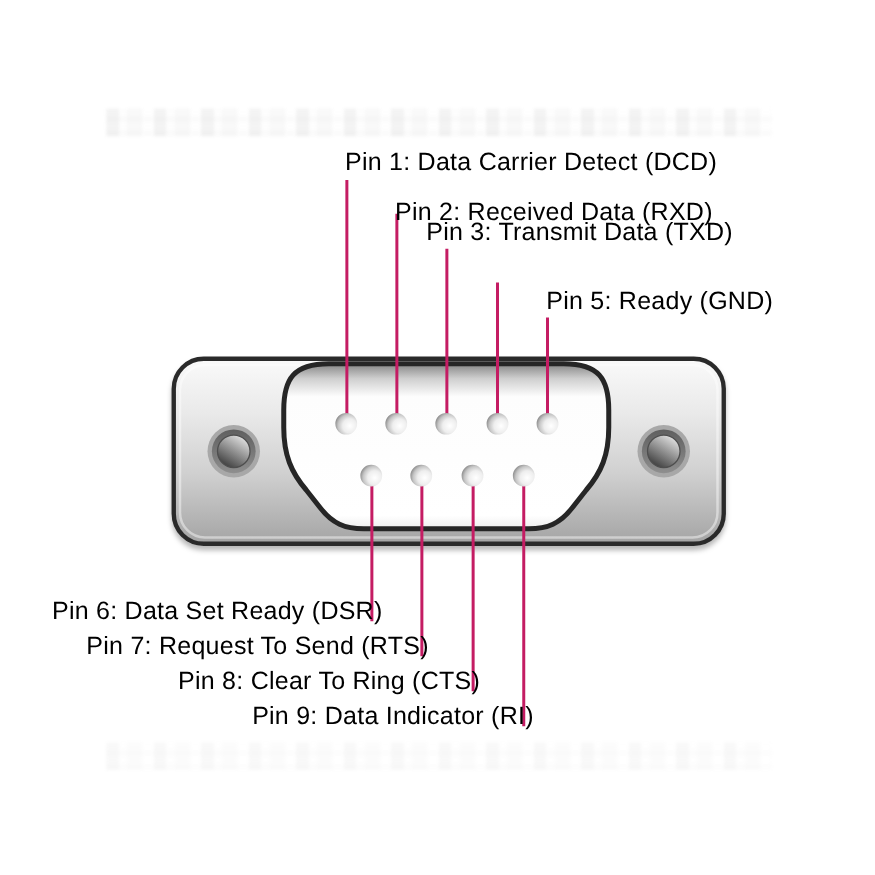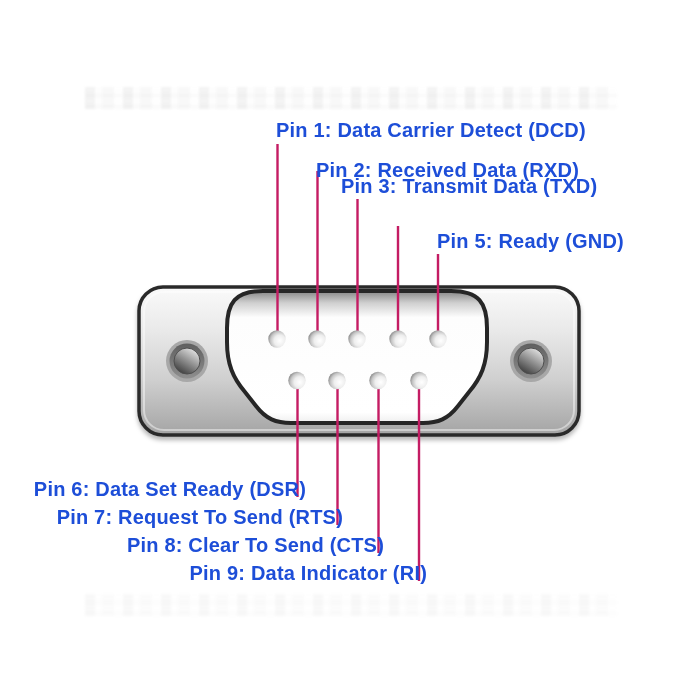--- a/index.html
+++ b/index.html
@@ -32,23 +32,22 @@
   .artifact-band.top { top: 87px; }
   .artifact-band.bottom { top: 594px; opacity: 0.30; }
 
   .connector-svg { position: absolute; left: 0; top: 0; }
 
   .pin-label {
     position: absolute;
     font-size: 20px;
     line-height: 24px;
     white-space: nowrap;
-    color: #1d4ed8;
+    color: #000000;
     letter-spacing: 0.2px;
-    font-weight: bold;
   }
   
   .lbl-t1 { left: 276px; top: 118px; }
   .lbl-t2 { left: 316px; top: 158px; }
   .lbl-t3 { left: 341px; top: 174px; }
   .lbl-t4 { left: 397px; top: 201px; }
   .lbl-t5 { left: 437px; top: 229px; }
   
   .lbl-b6 { right: 394px; top: 477px; }
   .lbl-b7 { right: 357px; top: 505px; margin-left: 36px; }
@@ -150,16 +149,16 @@
     <circle cx="378" cy="380.5" r="8.7" fill="url(#pinGrad)"></circle>
     <circle cx="419" cy="380.5" r="8.7" fill="url(#pinGrad)"></circle>
   </svg>
 
   <div class="pin-label lbl-t1">Pin 1: Data Carrier Detect (DCD)</div>
   <div class="pin-label lbl-t2">Pin 2: Received Data (RXD)</div>
   <div class="pin-label lbl-t3">Pin 3: Transmit Data (TXD)</div>
   <div class="pin-label lbl-t5">Pin 5: Ready (GND)</div>
   <div class="pin-label lbl-b6">Pin 6: Data Set Ready (DSR)</div>
   <div class="pin-label lbl-b7">Pin 7: Request To Send (RTS)</div>
-  <div class="pin-label lbl-b8">Pin 8: Clear To Send (CTS)</div>
+  <div class="pin-label lbl-b8">Pin 8: Clear To Ring (CTS)</div>
   <div class="pin-label lbl-b9">Pin 9: Data Indicator (RI)</div>
 
 </div>
 
 </body></html>

